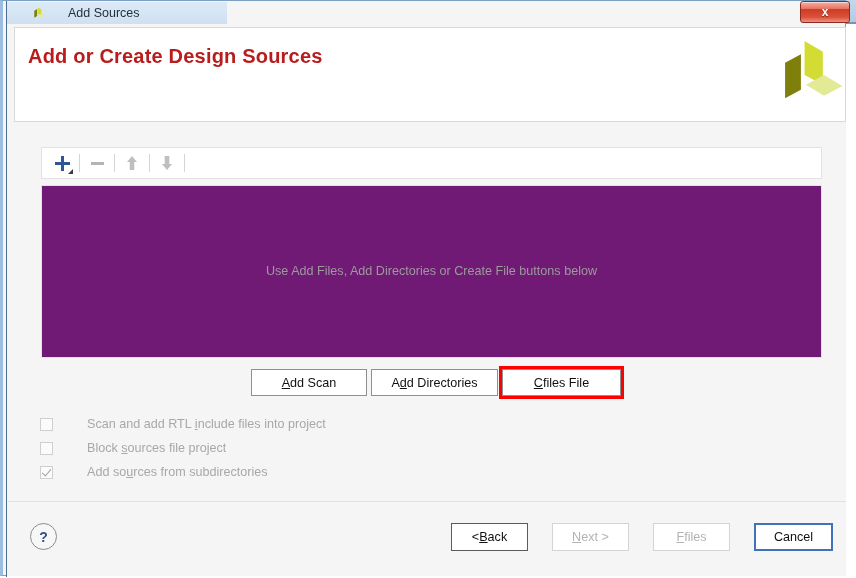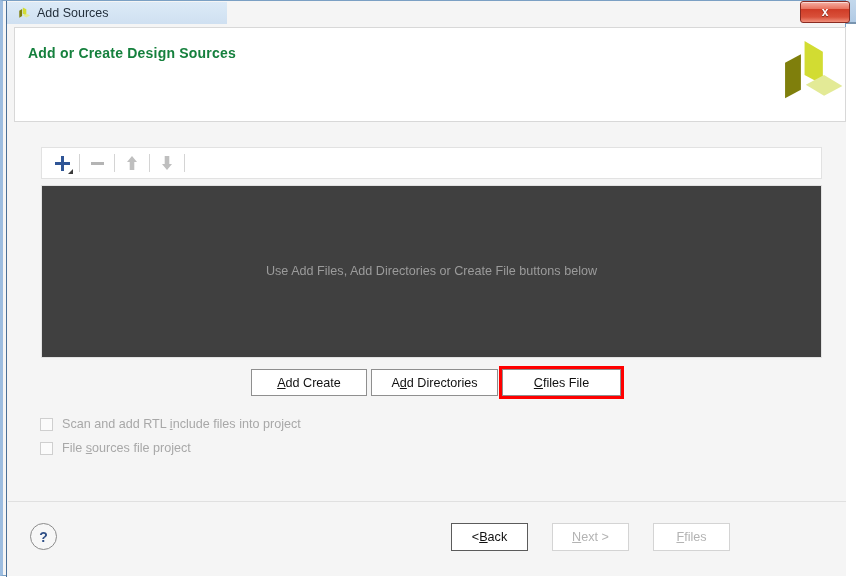--- a/index.html
+++ b/index.html
@@ -102,22 +102,22 @@
 
   
   .titlebar {
     position: absolute;
     left: 4px; top: 1px;
     width: 220px;
     height: 22px;
     background: linear-gradient(180deg,#dceaf7 0%, #cfe0f1 100%);
     display: flex;
     align-items: center;
-    gap: 6px;
-    padding-left: 9px;
+    gap: 22px;
+    padding-left: 24px;
     box-sizing: border-box;
   }
   .title-text {
     font-size: 12.5px;
     color: #24303c;
     white-space: nowrap;
   }
 
   
   .logo {
@@ -132,23 +132,23 @@
     left: 11px; top: 26px;
     width: 832px;
     height: 95px;
     background: #ffffff;
     border: 1px solid #d8d8d8;
     box-sizing: border-box;
   }
   .header-title {
     position: absolute;
     left: 13px; top: 17px;
-    font-size: 14px;
+    font-size: 20px;
     font-weight: bold;
-    color: #15803d;
+    color: #b91c1c;
     letter-spacing: .2px;
   }
   .header-desc {
     position: absolute;
     left: 13px; top: 44px;
     width: 720px;
     font-size: 12.6px;
     color: #1d1d1d;
     line-height: 20px;
   }
@@ -217,21 +217,21 @@
     width: 13px; height: 3px;
     background: #b4b4b4;
   }
 
   
   .list-panel {
     position: absolute;
     left: 38px; top: 184px;
     width: 781px;
     height: 173px;
-    background: #404040;
+    background: #701a75;
     border: 1px solid #e2e2e2;
     box-sizing: border-box;
   }
   .list-empty-text {
     position: absolute;
     left: 0; right: 0;
     top: 78px;
     text-align: center;
     font-size: 12.6px;
     color: #9b9b9b;
@@ -302,20 +302,21 @@
     position: absolute;
     left: 3px; top: 0px;
     width: 4px; height: 8px;
     border: solid #9e9e9e;
     border-width: 0 1.6px 1.6px 0;
     transform: rotate(40deg);
   }
   .check-label {
     font-size: 12.6px;
     color: #a8a8a8;
+    margin-left: 25px;
   }
   .check-label u { text-decoration: underline; }
 
   
   .footer-sep {
     position: absolute;
     left: 5px; top: 500px;
     width: 838px;
     height: 1px;
     background: #e0e0e0;
@@ -448,21 +449,21 @@
       <div class="tb-sep"></div>
     </div>
 
     <div class="list-panel">
       <div class="list-empty-text">Use Add Files, Add Directories or Create File buttons below</div>
     </div>
 
     <div class="action-row">
       <div class="btn btn-add-files">
         <u>A</u>
-          <span>dd Create</span>
+          <span>dd Scan</span>
       </div>
       <div class="btn btn-add-dirs">
         <span>A</span>
           <u>d</u>
           <span>d Directories</span>
       </div>
       <div class="btn-create-file-wrap">
         <div class="btn btn-create-file">
           <u>C</u>
             <span>files File</span>
@@ -471,21 +472,25 @@
       </div>
     </div>
 
     <div class="checks">
       <div class="check-row">
         <span class="cbox"></span>
         <span class="check-label"><span>Scan and add RTL </span><u>i</u><span>nclude files into project</span></span>
       </div>
       <div class="check-row">
         <span class="cbox"></span>
-        <span class="check-label"><span>File </span><u>s</u><span>ources file project</span></span>
+        <span class="check-label"><span>Block </span><u>s</u><span>ources file project</span></span>
+      </div>
+      <div class="check-row">
+        <span class="cbox checked"></span>
+        <span class="check-label"><span>Add so</span><u>u</u><span>rces from subdirectories</span></span>
       </div>
     </div>
 
     <div class="footer-sep"></div>
     <div class="footer"></div>
 
     <div class="help-btn">
       <span>?</span>
     </div>
 
@@ -496,20 +501,23 @@
           <span>ack</span>
       </div>
       <div class="fbtn disabled">
         <u>N</u>
           <span>ext &gt;</span>
       </div>
       <div class="fbtn disabled">
         <u>F</u>
           <span>files</span>
       </div>
+      <div class="fbtn focus">
+        <span>Cancel</span>
+      </div>
     </div>
 
     <div class="dialog-inner-border"></div>
   </div>
 
   <div class="close-btn">
     <span class="x">x</span>
   </div>
 
 </div>

